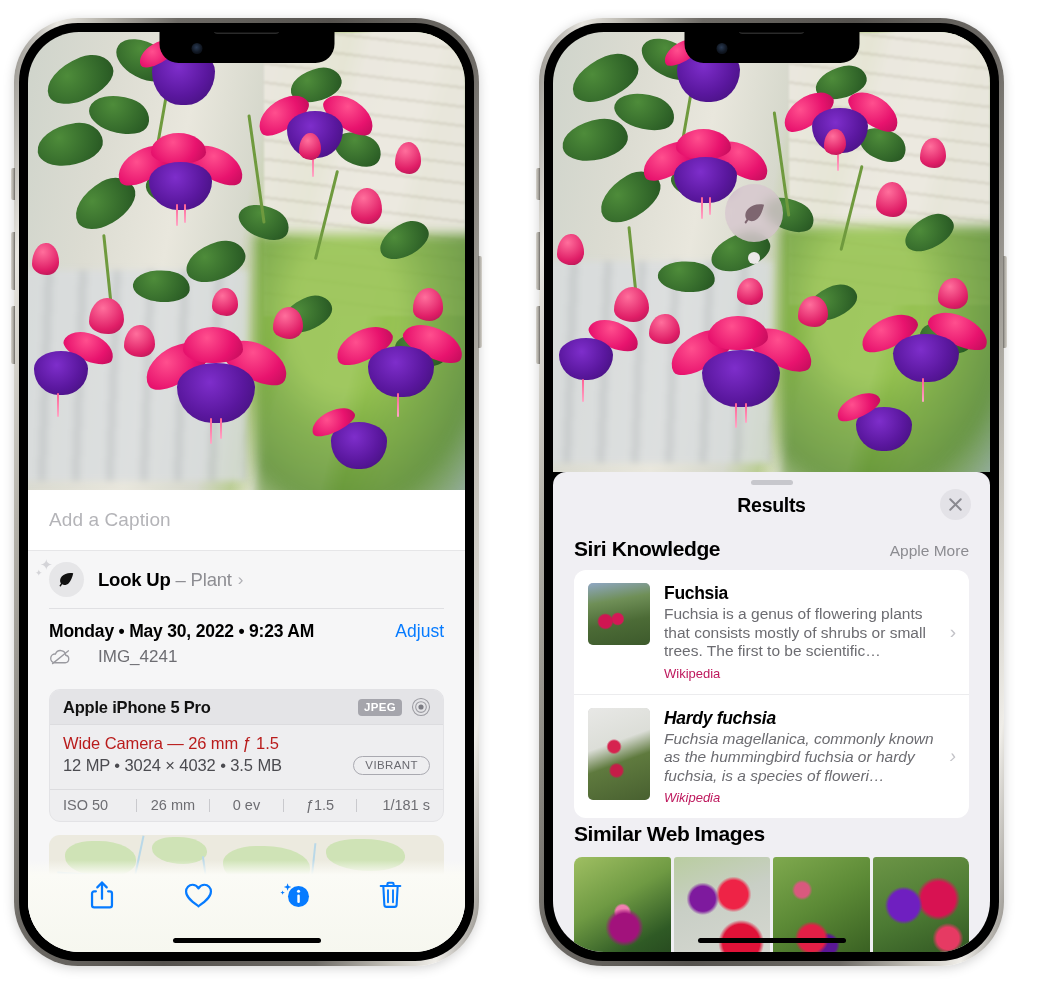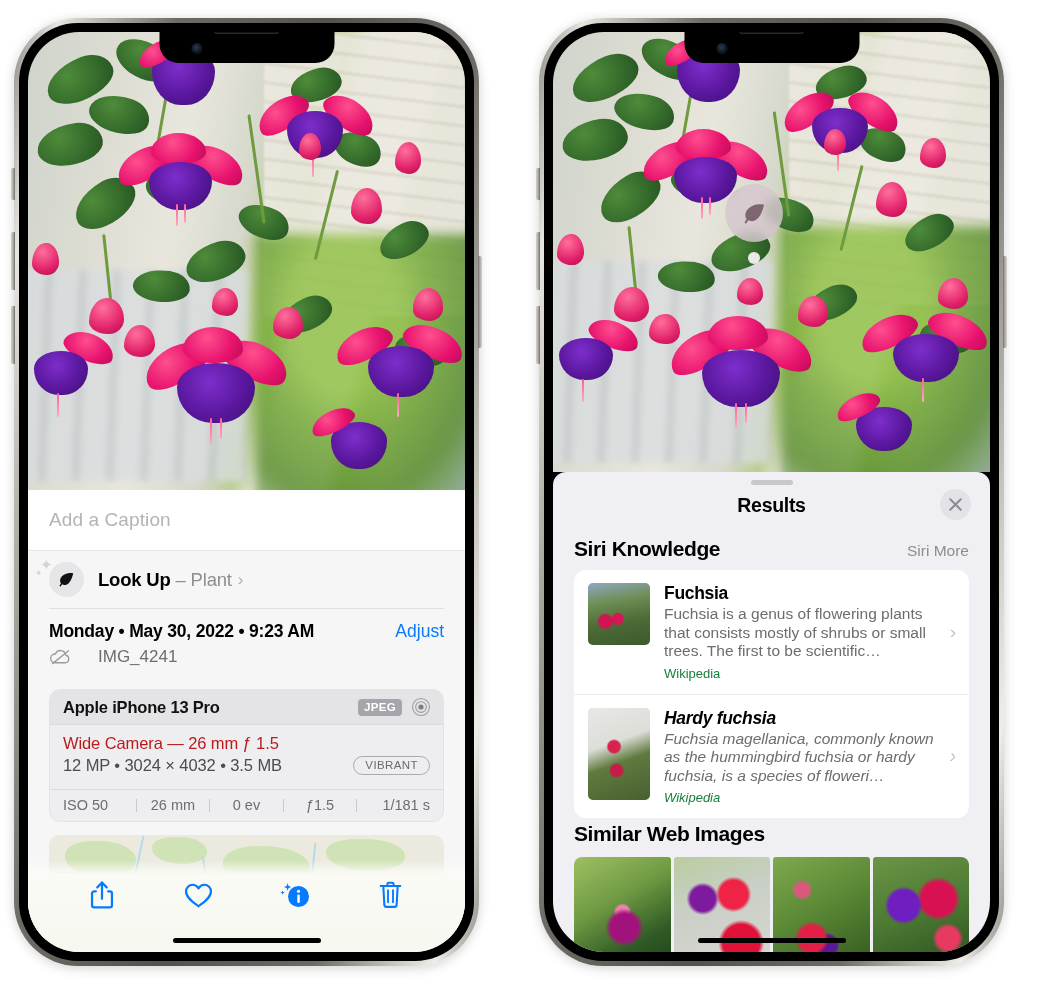--- a/index.html
+++ b/index.html
@@ -250,21 +250,21 @@
     width:62px; height:62px; border-radius:5px; flex:none; margin-right:14px;
     overflow:hidden; position:relative; background:#cfcfcf;
   }
   .kthumb.tall { height: 92px; }
   .kbody { flex:1; min-width:0; }
   .ktitle { font-size:17.5px; font-weight:700; color:#000; letter-spacing:-.3px; }
   .kdesc {
     font-size:15.5px; color:#6c6c71; line-height:18.5px; margin-top:1px;
     display:-webkit-box; -webkit-line-clamp:3; -webkit-box-orient:vertical; overflow:hidden;
   }
-  .ksrc { font-size:13px; color:#15803d; margin-top:5px; }
+  .ksrc { font-size:13px; color:#be185d; margin-top:5px; }
   .kchev { align-self:center; color:#c2c2c7; font-size:19px; padding-left:8px; font-weight:500;}
   .simg-row { display:flex; gap:3px; margin: 2px 21px 0; }
   .simg { flex:1; height:110px; border-radius:3px; overflow:hidden; position:relative; }
   .simg:first-child { border-radius:8px 3px 3px 8px; }
   .simg:last-child  { border-radius:3px 8px 8px 3px; }
 
   
   .t-fuchsia-1 { position:absolute; inset:0;
     background:
       radial-gradient(circle at 28% 62%, #cf1552 0 11%, rgba(207,21,82,0) 14%),
@@ -431,21 +431,21 @@
                 <svg width="23" height="16" viewBox="0 0 26 18">
                   <path d="M6.5 15.5h11.8a4.3 4.3 0 0 0 .6-8.5A6 6 0 0 0 7.3 5.6 4.7 4.7 0 0 0 6.5 15.5z" fill="none" stroke="#9a9aa0" stroke-width="1.5"></path>
                   <line x1="4" y1="16.5" x2="22" y2="2" stroke="#9a9aa0" stroke-width="1.5" stroke-linecap="round"></line>
                 </svg>
                 <span class="fname">IMG_4241</span>
               </div>
             </div>
 
             <div class="camcard">
               <div class="cam-head">
-                <span class="cam-model">Apple iPhone 13 Pro</span>
+                <span class="cam-model">Apple iPhone 5 Pro</span>
                 <span class="cam-head-right">
                   <span class="pill-jpeg">JPEG</span>
                   <svg class="hdr-ic" viewBox="0 0 24 24">
                     <circle cx="12" cy="12" r="10.2" fill="none" stroke="#9b9ba1" stroke-width="1.3"></circle>
                     <circle cx="12" cy="12" r="6.4" fill="none" stroke="#9b9ba1" stroke-width="1.3"></circle>
                     <circle cx="12" cy="12" r="3.1" fill="#7d7d84"></circle>
                   </svg>
                 </span>
               </div>
               <div class="cam-body">
@@ -630,21 +630,21 @@
             <div class="res-title">Results</div>
             <div class="close-btn">
               <svg width="15" height="15" viewBox="0 0 16 16">
                 <path d="M2.4 2.4 13.6 13.6M13.6 2.4 2.4 13.6" stroke="#8a8a90" stroke-width="2.1" stroke-linecap="round"></path>
               </svg>
             </div>
           </div>
 
           <div class="sec-head">
             <span class="sec-title">Siri Knowledge</span>
-            <span class="sec-more">Siri More</span>
+            <span class="sec-more">Apple More</span>
           </div>
 
           <div class="cards">
             <div class="kcard">
               <div class="kthumb">
                 <div class="t-fuchsia-1"></div>
               </div>
               <div class="kbody">
                 <div class="ktitle">Fuchsia</div>
                 <div class="kdesc">Fuchsia is a genus of flowering plants that consists mostly of shrubs or small trees. The first to be scientific…</div>

